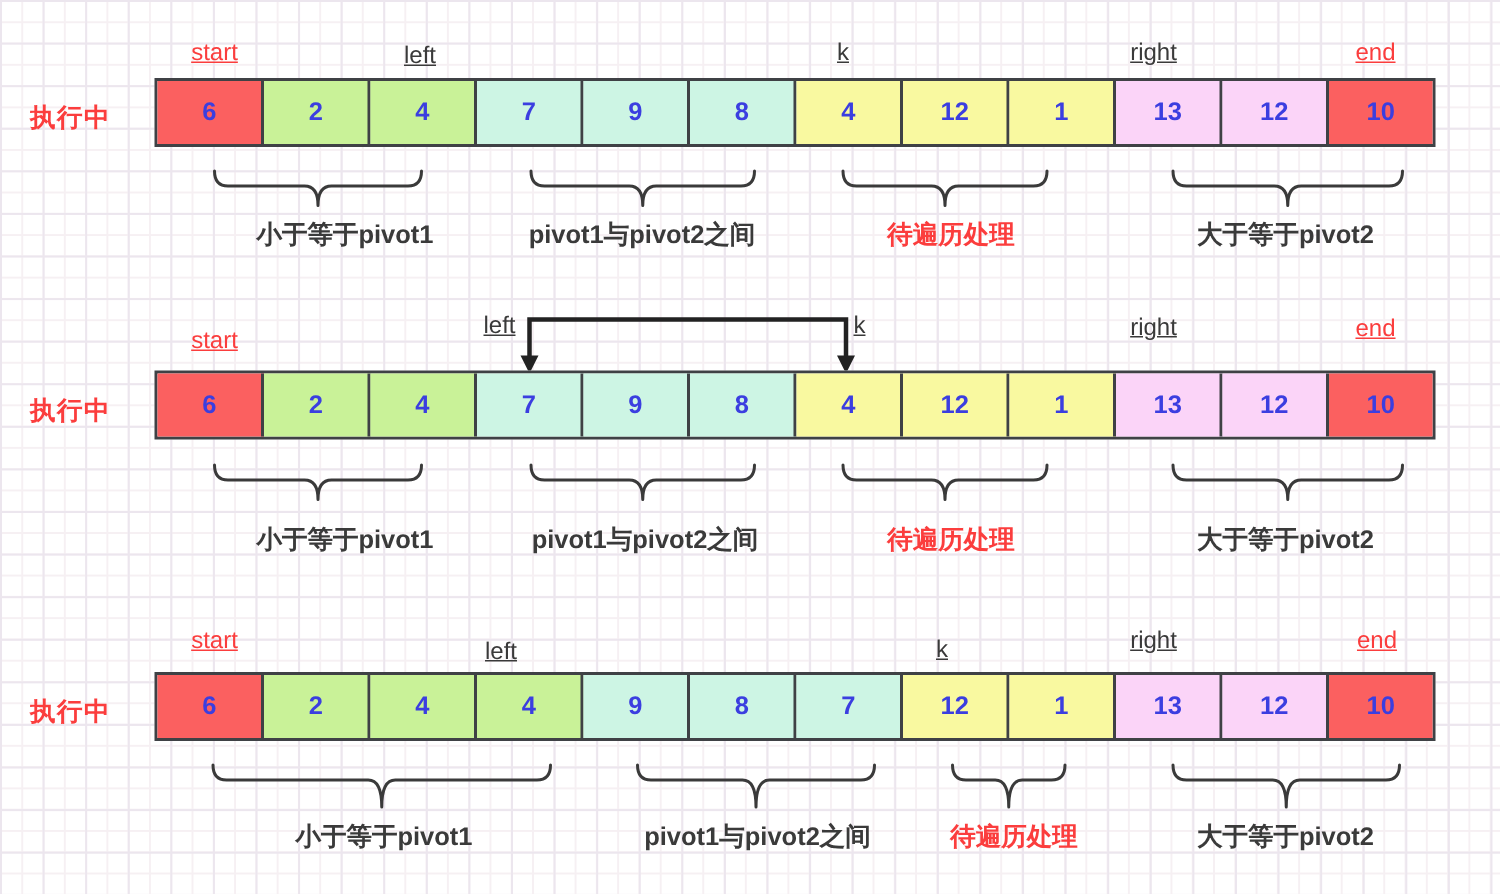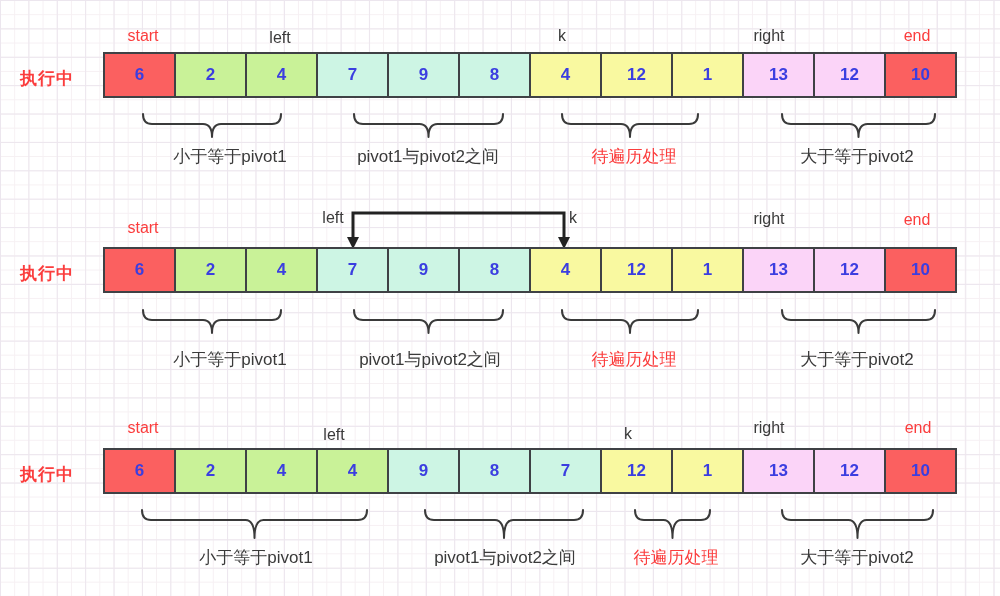--- a/index.html
+++ b/index.html
@@ -9,31 +9,31 @@
     background-color:#ffffff;
     background-image:
       linear-gradient(to right, #ece6ee 1px, transparent 1px),
       linear-gradient(to bottom, #ece6ee 1px, transparent 1px),
       linear-gradient(to right, #f6f0f3 1px, transparent 1px),
       linear-gradient(to bottom, #f6f0f3 1px, transparent 1px);
     background-size:28.4px 28.4px,28.4px 28.4px,14.2px 14.2px,14.2px 14.2px;
   }
   .overlay{position:absolute;left:0;top:0;width:1000px;height:596px;pointer-events:none;}
   .status{position:absolute;font-size:17px;font-weight:700;letter-spacing:1px;white-space:nowrap;}
-  .ptr{position:absolute;transform:translateX(-50%);font-size:16px;white-space:nowrap;}
+  .ptr{position:absolute;transform:translateX(-50%);font-size:16px;white-space:nowrap;text-decoration:underline;}
   .strip{
     position:absolute;left:103px;width:854px;height:46px;display:flex;
     border:2px solid #3f4145;box-sizing:border-box;background:#fff;
   }
   .cell{
     flex:1;display:flex;align-items:center;justify-content:center;
     font-size:17px;font-weight:600;border-right:2px solid #3f4145;
   }
   .cell:last-child{border-right:0;}
-  .blabel{position:absolute;transform:translateX(-50%);font-size:17px;font-weight:400;white-space:nowrap;}
+  .blabel{position:absolute;transform:translateX(-50%);font-size:17px;font-weight:700;white-space:nowrap;}
 </style>
 </head>
 <body>
 
 <div class="canvas" id="diagram">
   <svg class="overlay" id="overlay" xmlns="http://www.w3.org/2000/svg" viewBox="0 0 1000 596">
       <path d="M143 114 Q143 124 152 124 L203 124 Q212 124 212 137 M281 114 Q281 124 272 124 L221 124 Q212 124 212 137" fill="none" stroke="#3a3a3a" stroke-width="2" stroke-linecap="round"></path>
       <path d="M354 114 Q354 124 363 124 L419.5 124 Q428.5 124 428.5 137 M503 114 Q503 124 494 124 L437.5 124 Q428.5 124 428.5 137" fill="none" stroke="#3a3a3a" stroke-width="2" stroke-linecap="round"></path>
       <path d="M562 114 Q562 124 571 124 L621 124 Q630 124 630 137 M698 114 Q698 124 689 124 L639 124 Q630 124 630 137" fill="none" stroke="#3a3a3a" stroke-width="2" stroke-linecap="round"></path>
       <path d="M782 114 Q782 124 791 124 L849.5 124 Q858.5 124 858.5 137 M935 114 Q935 124 926 124 L867.5 124 Q858.5 124 858.5 137" fill="none" stroke="#3a3a3a" stroke-width="2" stroke-linecap="round"></path>

